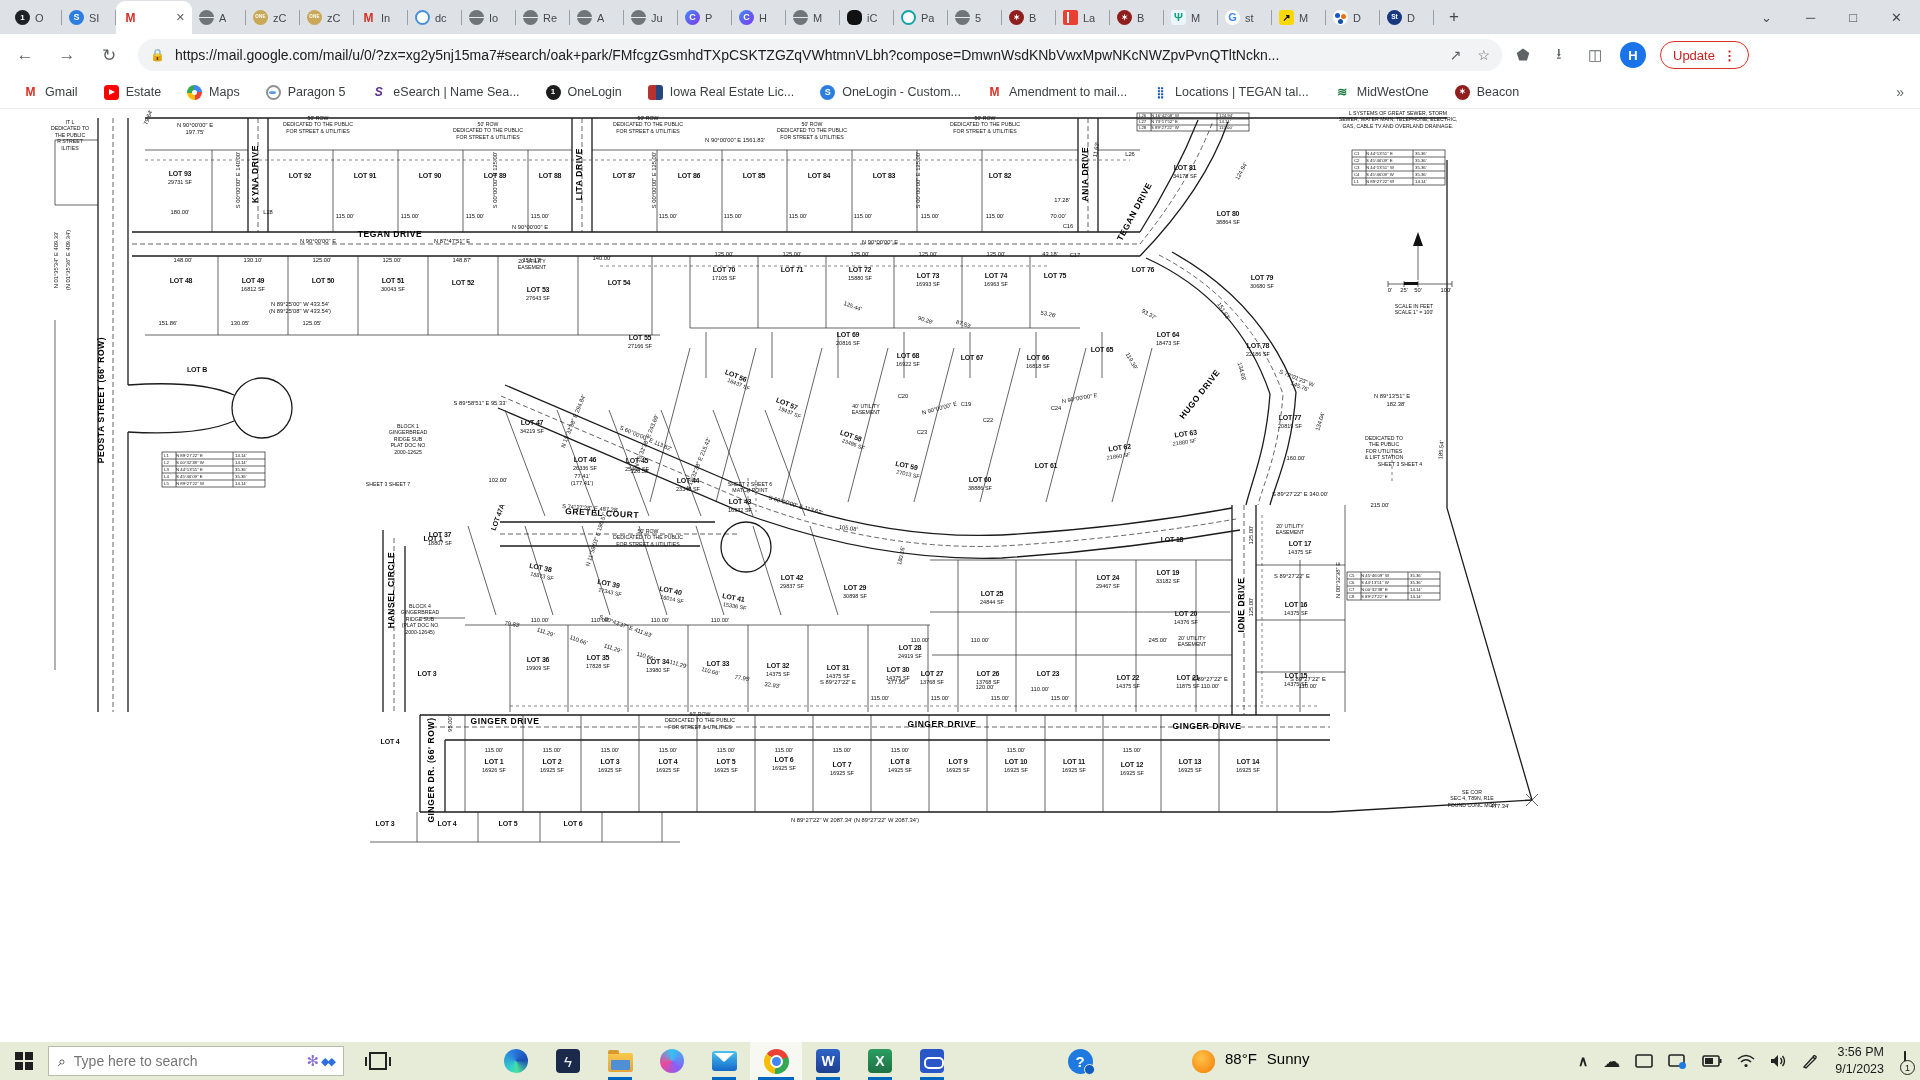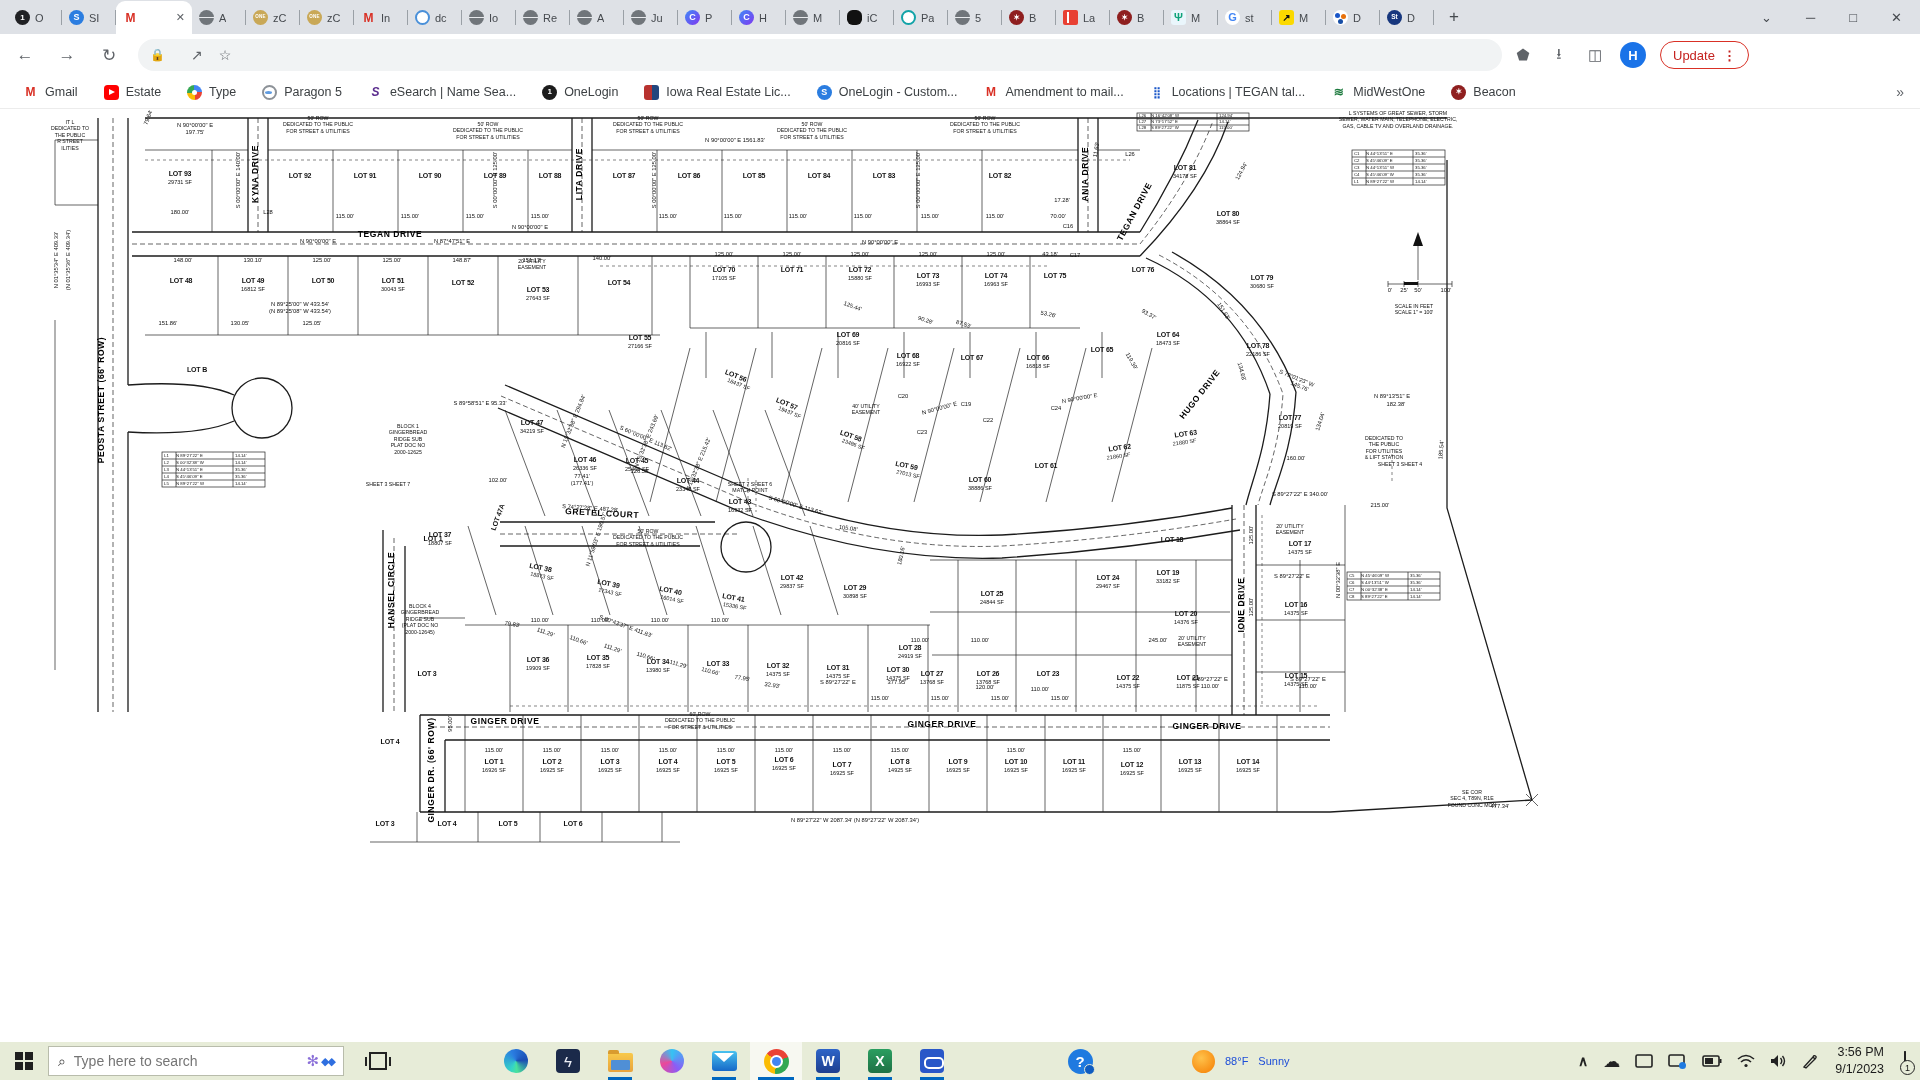--- a/index.html
+++ b/index.html
@@ -110,21 +110,21 @@
   .chromeic { width:25px; height:25px; border-radius:50%; background:conic-gradient(from -50deg,#ea4335 0 33%,#34a853 33% 66%,#fbbc04 66%); position:relative; }
   .chromeic:before { content:''; position:absolute; left:6px; top:6px; width:13px; height:13px; background:#fff; border-radius:50%; }
   .chromeic:after { content:''; position:absolute; left:8px; top:8px; width:9px; height:9px; background:#4285f4; border-radius:50%; }
   .wordic { width:24px; height:24px; border-radius:4px; background:linear-gradient(#2d64c8,#1e3f8f); color:#fff; font-weight:700; font-size:14px; display:flex; align-items:center; justify-content:center; }
   .excelic { width:24px; height:24px; border-radius:4px; background:linear-gradient(#2a9e60,#1e7145); color:#fff; font-weight:700; font-size:14px; display:flex; align-items:center; justify-content:center; }
   .blueic { width:24px; height:24px; border-radius:4px; background:#2957c8; position:relative; }
   .blueic:before { content:''; position:absolute; left:4px; top:8px; width:16px; height:8px; border:2px solid #fff; border-radius:5px; }
   .helpic { width:25px; height:25px; border-radius:50%; background:#1f7ae0; color:#fff; font-weight:700; font-size:15px; display:flex; align-items:center; justify-content:center; position:relative; }
   .helpic:after { content:''; position:absolute; right:-2px; bottom:-1px; width:9px; height:9px; border-radius:50%; background:#0f5cc0; border:1.5px solid #e7ecd8; }
   .sunic { width:23px; height:23px; border-radius:50%; background:radial-gradient(circle at 40% 35%,#ffc24b,#f57c00); }
-  #weather { display:flex; align-items:center; gap:10px; font-size:11px; color:#1d4ed8; }
+  #weather { display:flex; gap:10px; font-size:15px; color:#000000; }
   #tray { display:flex; align-items:center; gap:15px; margin-left:28px; color:#222; }
   #tray svg { display:block; }
   #clock { text-align:right; font-size:12.5px; color:#1b1b1b; line-height:1.35; margin-left:18px; }
   #notif { position:relative; margin-left:20px; margin-right:14px; }
   .notific { width:20px; height:16px; border:1.6px solid #222; border-radius:2px; position:relative; background:#222; }
   .notifbadge { position:absolute; right:-9px; bottom:-5px; width:15px; height:15px; border-radius:50%; background:#e7ecd8; border:1.3px solid #222; font-size:9px; display:flex; align-items:center; justify-content:center; color:#111; }
   .spacer { flex:1; }
 </style>
 </head>
 <body>
@@ -244,20 +244,21 @@
     <span>✕</span>
   </div>
 </div>
 
 <div id="toolbar">
   <button class="navbtn">←</button>
   <button class="navbtn">→</button>
   <button class="navbtn">↻</button>
   <div id="omnibox">
     <span class="lock">🔒</span>
+    <span class="url">https://mail.google.com/mail/u/0/?zx=xg2y5nj15ma7#search/oak+park/FMfcgzGsmhdTXpCSKTZGZqVWhtmnVLbh?compose=DmwnWsdKNbVwxMpwNKcNWZpvPvnQTltNckn...</span>
     <span class="boxic">↗</span>
     <span class="boxic">☆</span>
   </div>
   <button class="tbic">⬟</button>
   <button class="tbic">⭳</button>
   <button class="tbic">◫</button>
   <button id="avatar">H</button>
   <div id="updatepill">
     <span>Update</span>
     <span class="kebab">⋮</span>
@@ -268,21 +269,21 @@
   <div class="bm">
       <span class="ic gmail-icon">M</span>
       <span>Gmail</span>
     </div>
     <div class="bm">
       <span class="ic youtube-icon"></span>
       <span>Estate</span>
     </div>
     <div class="bm">
       <span class="ic maps-icon"></span>
-      <span>Type</span>
+      <span>Maps</span>
     </div>
     <div class="bm">
       <span class="ic paragon-icon"></span>
       <span>Paragon 5</span>
     </div>
     <div class="bm">
       <span class="ic esearch-icon">S</span>
       <span>eSearch | Name Sea...</span>
     </div>
     <div class="bm">

